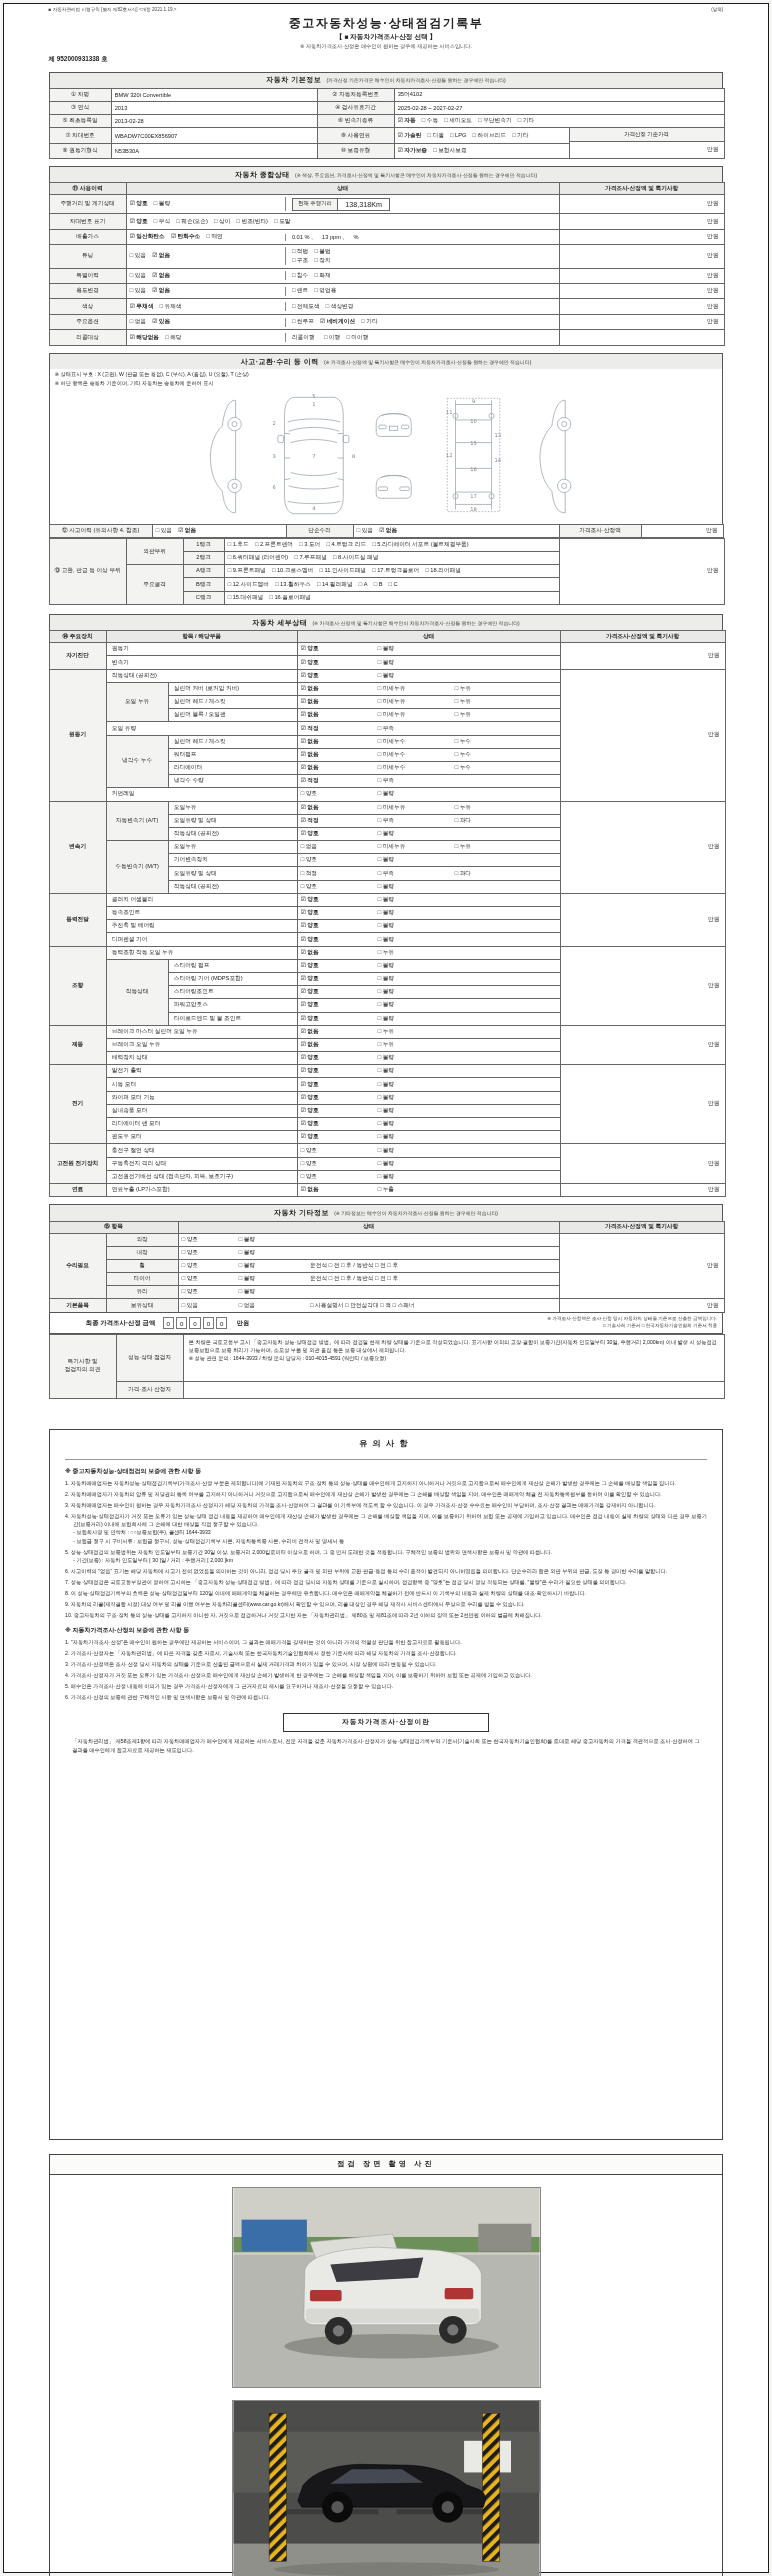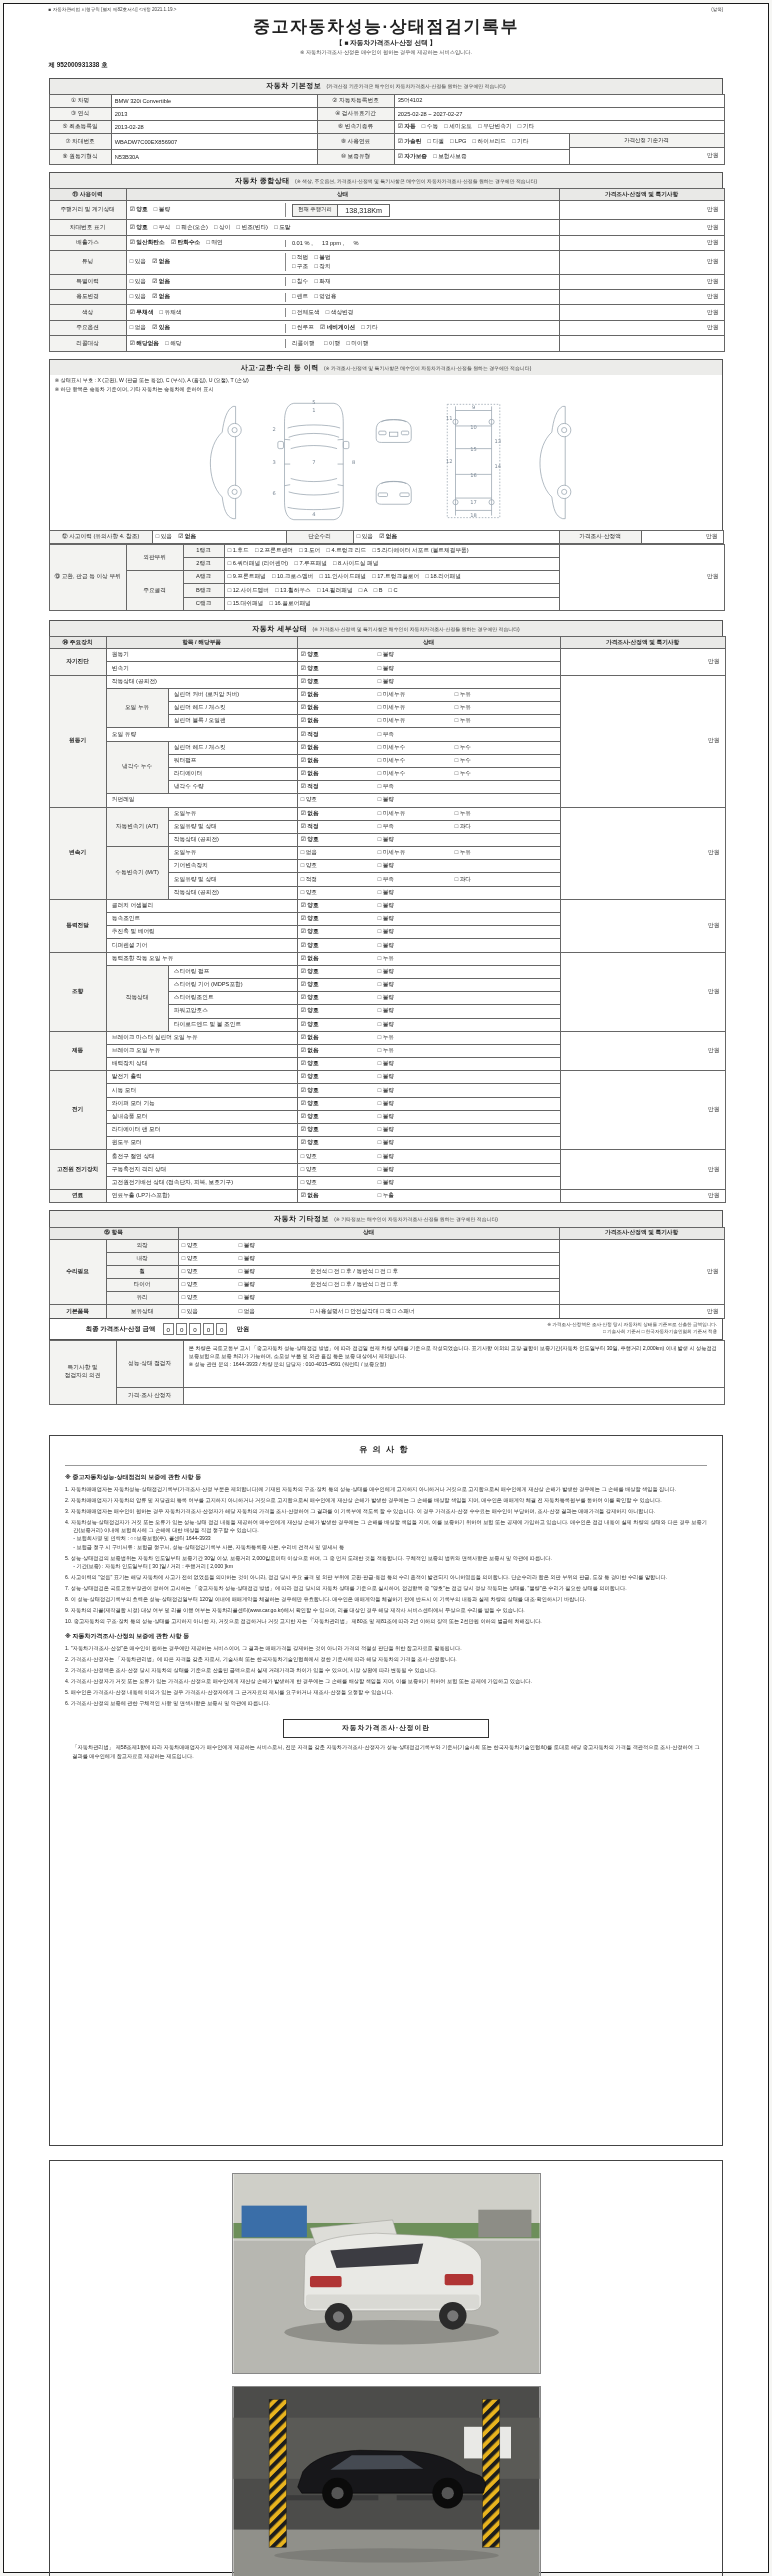--- a/index.html
+++ b/index.html
@@ -1,21 +1,21 @@
 <!DOCTYPE html>
 <html style="font-size:8.2px"><head>
 <meta charset="utf-8">
 <style>
   *{box-sizing:border-box;margin:0;padding:0}
   html,body{width:773px;height:2576px;overflow:hidden;background:#f6f6f4;
     font-family:"Liberation Sans","DejaVu Sans",sans-serif;color:#222}
   .frame{position:absolute;left:2.6px;top:2.6px;right:2.6px;bottom:2.6px;border:1px solid #1a1a1a;background:#fff}
   .sheet{padding:3.1px 45px 0}
   .topline{display:flex;justify-content:space-between;font-size:4.6px;color:#444;margin-bottom:3.1px}
-  .title{text-align:center;font-size:17px;font-weight:bold;letter-spacing:1.5px}
+  .title{text-align:center;font-size:12px;font-weight:bold;letter-spacing:1.5px}
   .tsub{text-align:center;font-size:6.7px;font-weight:bold;margin-top:1.5px}
   .tnote{text-align:center;font-size:5.2px;color:#444;margin-top:1px}
   .docno{font-size:6.4px;font-weight:bold;margin:5.2px 0 1.5px}
   .secbar{display:flex;justify-content:center;align-items:baseline;gap:5.2px;border:0.5px solid #555;border-bottom:none;background:#ececea;padding:2.6px 0;margin-top:7.2px}
   .sb-t{font-weight:bold;font-size:7px;letter-spacing:0.5px}
   .secnote{font-size:4.9px;color:#333}
   table{border-collapse:collapse;width:100%;table-layout:fixed}
   td{border:0.5px solid #666;font-size:5.7px;padding:2.1px 3.1px;vertical-align:middle;word-break:break-all}
   .lab{background:#f3f3f1;text-align:center}
   .subhdr td{background:#e9e9e7;text-align:center;font-weight:bold;padding:1.5px}
@@ -721,20 +721,21 @@
           <p class="nitem">3. 가격조사·산정액은 조사·산정 당시 자동차의 상태를 기준으로 산출된 금액으로서 실제 거래가격과 차이가 있을 수 있으며, 시장 상황에 따라 변동될 수 있습니다.</p>
           <p class="nitem">4. 가격조사·산정자가 거짓 또는 오류가 있는 가격조사·산정으로 매수인에게 재산상 손해가 발생하게 한 경우에는 그 손해를 배상할 책임을 지며, 이를 보증하기 위하여 보험 또는 공제에 가입하고 있습니다.</p>
           <p class="nitem">5. 매수인은 가격조사·산정 내용에 이의가 있는 경우 가격조사·산정자에게 그 근거자료의 제시를 요구하거나 재조사·산정을 요청할 수 있습니다.</p>
           <p class="nitem">6. 가격조사·산정의 보증에 관한 구체적인 사항 및 면책사항은 보증서 및 약관에 따릅니다.</p>
         </div>
     <div class="defbox">자동차가격조사·산정이란</div>
     <div class="deftext">「자동차관리법」 제58조제1항에 따라 자동차매매업자가 매수인에게 제공하는 서비스로서, 전문 자격을 갖춘 자동차가격조사·산정자가 성능·상태점검기록부와 기준서(기술사회 또는 한국자동차기술인협회)를 토대로 해당 중고자동차의 가격을 객관적으로 조사·산정하여 그 결과를 매수인에게 참고자료로 제공하는 제도입니다.</div>
   </div>
 
   <div class="photos">
+    <div class="hdr">점검 장면 촬영 사진</div>
     <div class="pwrap">
       <svg class="photo" width="309" height="201" viewBox="0 0 600 390">
         <rect width="600" height="130" fill="#cfcfc8"></rect>
         <rect y="130" width="600" height="260" fill="#b7b7b1"></rect>
         <rect x="0" y="96" width="600" height="30" fill="#6d8f5a"></rect>
         <rect x="16" y="62" width="128" height="62" fill="#3a6ea8"></rect>
         <rect x="480" y="70" width="104" height="54" fill="#8d8d86"></rect>
         <ellipse cx="310" cy="310" rx="210" ry="24" fill="#8f8f89"></ellipse>
         <polygon points="150,106 312,90 324,132 164,146" fill="#ddddd8" stroke="#9a9a94"></polygon>
         <path d="M140,160 C150,132 200,120 280,116 L400,122 C450,128 482,146 486,170 L486,252 C486,262 478,268 466,268 L158,268 C146,268 138,262 138,252 Z" fill="#e9e9e5" stroke="#9a9a94"></path>

